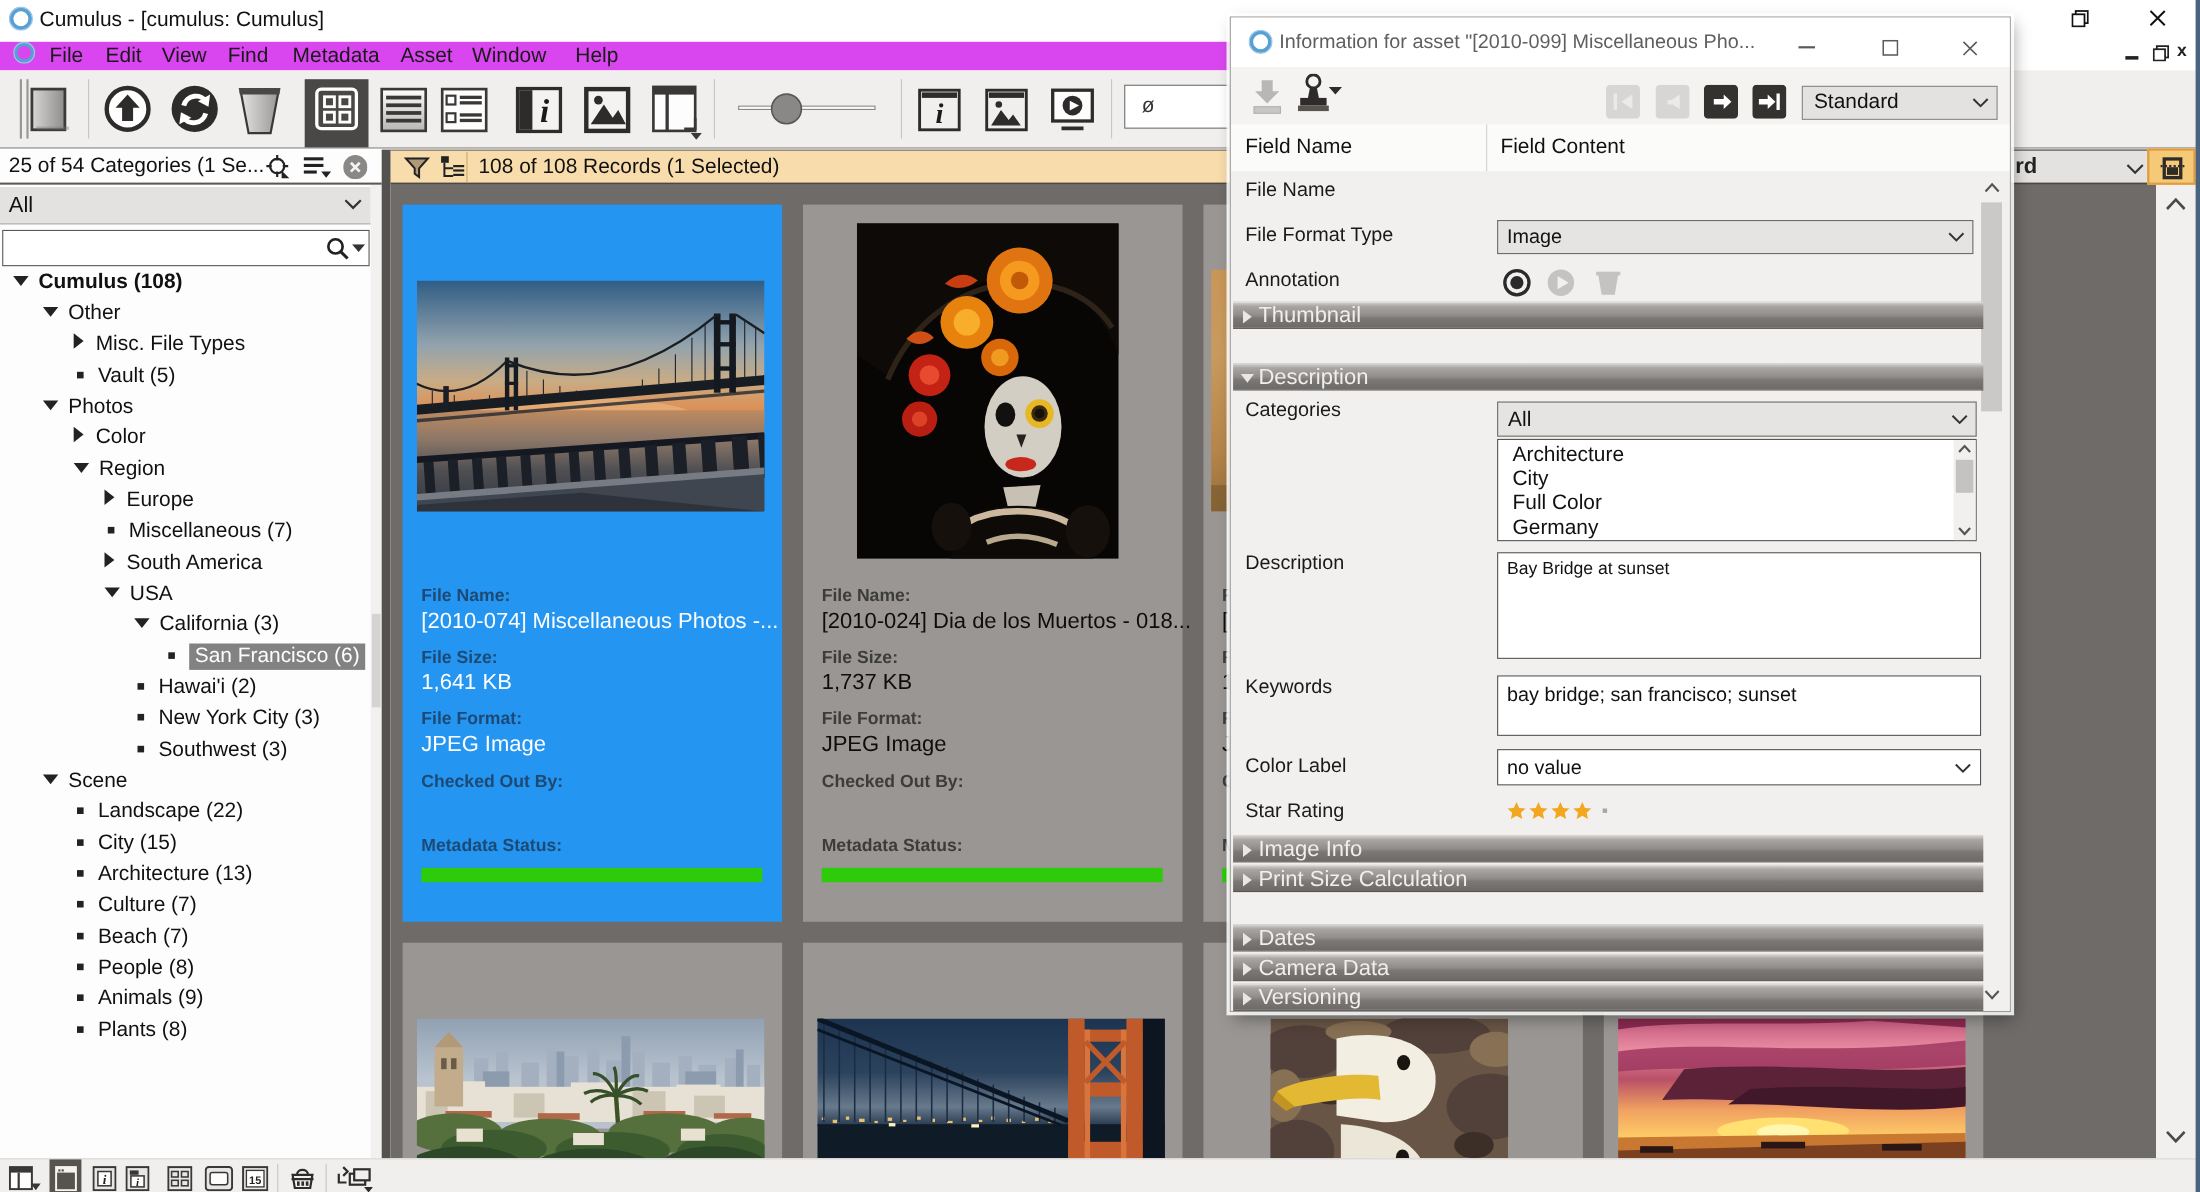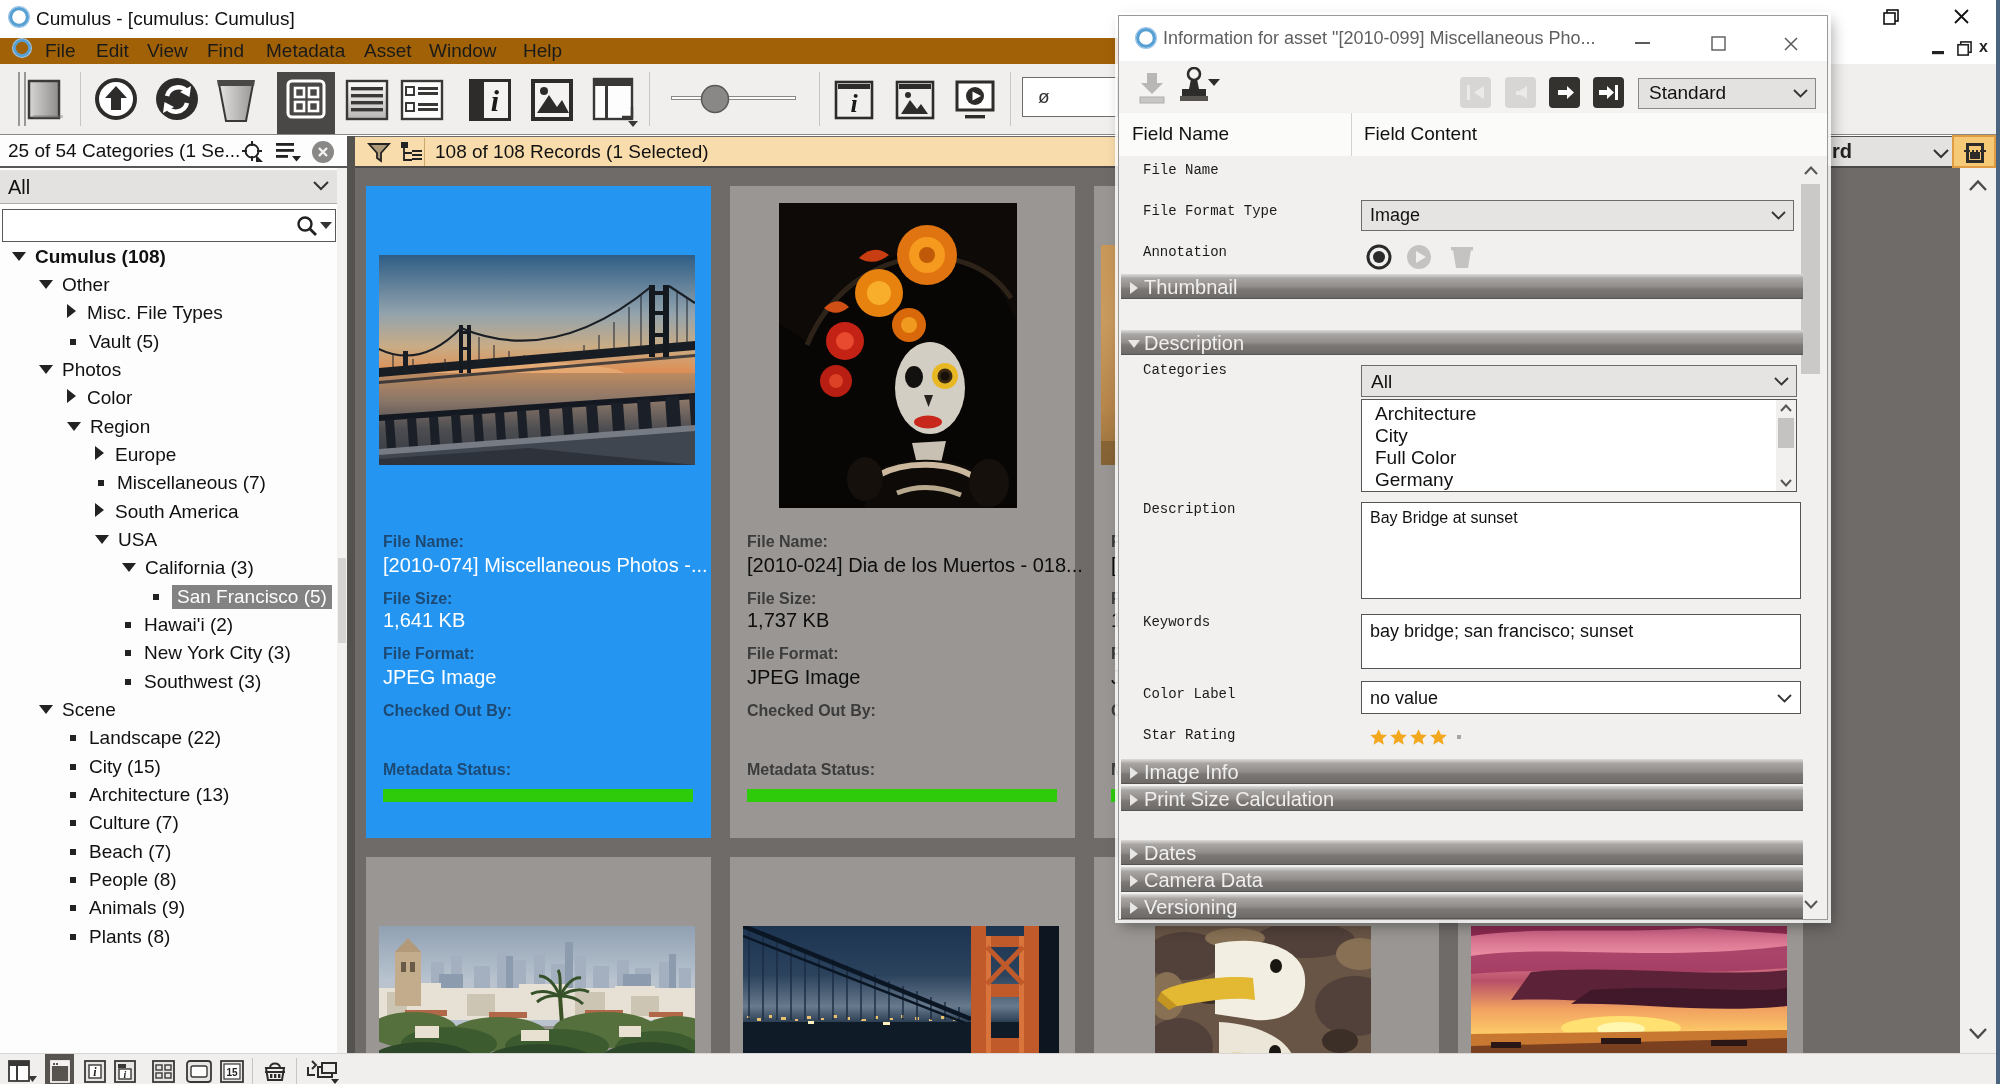--- a/index.html
+++ b/index.html
@@ -1,21 +1,21 @@
 <!DOCTYPE html>
 <html><head>
 <meta charset="utf-8">
 <style>
 * { margin:0; padding:0; box-sizing:border-box; }
 html,body { width:2000px; height:1084px; overflow:hidden; font-family:"Liberation Sans",sans-serif; background:#fff; }
 .abs { position:absolute; }
 #app { position:relative; width:2000px; height:1084px; background:#fff; }
 
 #titlebar { left:0; top:0; width:2000px; height:38px; background:#fff; }
-#menubar { left:0; top:38px; width:1684px; height:26px; background:#a16207; font-size:19px; color:#1a1a1a; }
+#menubar { left:0; top:38px; width:1684px; height:26px; background:#d946ef; font-size:19px; color:#1a1a1a; }
 .menuitem { position:absolute; top:2px; }
 
 #toolbar { left:0; top:64px; width:2000px; height:71px; background:#f0efee; border-bottom:1px solid #8a8884; }
 .tsep { position:absolute; top:8px; width:1px; height:54px; background:#c8c6c4; }
 
 #hdrcat { left:0; top:136px; width:347px; height:32px; background:#fdfdfd; border-bottom:2px solid #5a5856; font-size:19px; color:#111; }
 #hdrrec { left:355px; top:136px; width:1605px; height:32px; background:#f8dcab; border-top:1px solid #6b6b6b; border-bottom:2px solid #4b4948; font-size:19px; color:#111; }
 
 #leftpanel { left:0; top:168px; width:337px; height:885px; background:#fdfdfd; overflow:hidden; }
 #ltrack { left:337px; top:168px; width:10px; height:885px; background:#f2f1f0; }
@@ -41,21 +41,21 @@
 #statusbar { left:0; top:1053px; width:2000px; height:31px; background:#f0efee; border-top:1px solid #d9d7d5; }
 
 #dialog { left:1118px; top:15px; width:710px; height:905px; background:#f1f0ef; border:1px solid #9b9997; box-shadow:0 0 0 3px rgba(255,255,255,.85), 4px 6px 14px rgba(0,0,0,.35); }
 #dtitle { left:0; top:0; width:708px; height:45px; background:#fff; }
 #dtoolbar { left:0; top:45px; width:708px; height:52px; background:#f4f3f2; }
 #dfieldhdr { left:0; top:97px; width:708px; height:43px; background:#fbfbfa; font-size:19px; color:#111; }
 .acc { position:absolute; left:2px; width:682px; height:25px; background:linear-gradient(180deg,#d2d0ce 0,#a8a5a3 15%,#908d8b 50%,#7b7876 62%,#6c6967 100%); border-top:1px solid #d8d6d4; border-bottom:1px solid #565452; color:#f0efee; font-weight:normal; font-size:20px; }
 .acc .at { position:absolute; left:23px; top:1px; }
 .accr { position:absolute; left:9px; top:7px; width:0; height:0; border-top:6px solid transparent; border-bottom:6px solid transparent; border-left:8px solid #e8e7e5; }
 .accd { position:absolute; left:7px; top:9px; width:0; height:0; border-left:6px solid transparent; border-right:6px solid transparent; border-top:8px solid #e8e7e5; }
-.dlabel { position:absolute; left:24px; font-size:14px; color:#1a1a1a;font-family:Liberation Mono, monospace; }
+.dlabel { position:absolute; left:13px; font-size:18px; color:#1a1a1a; }
 .dinput { position:absolute; left:242px; background:#fff; border:1px solid #6e6c6a; font-size:17px; color:#111; }
 </style>
 </head>
 <body>
 <div id="app">
   <div id="titlebar" class="abs">
     <svg class="abs" style="left:8px;top:6px" width="22" height="22" viewBox="0 0 22 22">
         <circle cx="11" cy="11" r="8.5" fill="none" stroke="#56a0d3" stroke-width="3.4"></circle>
         <circle cx="11" cy="11" r="10.4" fill="none" stroke="#9fc6e8" stroke-width="1.2"></circle>
       </svg>
@@ -252,21 +252,21 @@
     <div class="treerow" style="left:67px;top:134px"><span class="tri-r"></span>Misc. File Types</div>
     <div class="treerow" style="left:70px;top:163px"><span class="blt"></span>Vault (5)</div>
     <div class="treerow" style="left:39px;top:191px"><span class="tri-d"></span>Photos</div>
     <div class="treerow" style="left:67px;top:219px"><span class="tri-r"></span>Color</div>
     <div class="treerow" style="left:67px;top:248px"><span class="tri-d"></span>Region</div>
     <div class="treerow" style="left:95px;top:276px"><span class="tri-r"></span>Europe</div>
     <div class="treerow" style="left:98px;top:304px"><span class="blt"></span>Miscellaneous (7)</div>
     <div class="treerow" style="left:95px;top:333px"><span class="tri-r"></span>South America</div>
     <div class="treerow" style="left:95px;top:361px"><span class="tri-d"></span>USA</div>
     <div class="treerow" style="left:122px;top:389px"><span class="tri-d"></span>California (3)</div>
-    <div class="treerow" style="left:153px;top:418px"><span class="blt"></span><span style="background:#828282;color:#fdfdfd;padding:1px 5px 2px 5px">San Francisco (5)</span></div>
+    <div class="treerow" style="left:153px;top:418px"><span class="blt"></span><span style="background:#828282;color:#fdfdfd;padding:1px 5px 2px 5px">San Francisco (6)</span></div>
     <div class="treerow" style="left:125px;top:446px"><span class="blt"></span>Hawai'i (2)</div>
     <div class="treerow" style="left:125px;top:474px"><span class="blt"></span>New York City (3)</div>
     <div class="treerow" style="left:125px;top:503px"><span class="blt"></span>Southwest (3)</div>
     <div class="treerow" style="left:39px;top:531px"><span class="tri-d"></span>Scene</div>
     <div class="treerow" style="left:70px;top:559px"><span class="blt"></span>Landscape (22)</div>
     <div class="treerow" style="left:70px;top:588px"><span class="blt"></span>City (15)</div>
     <div class="treerow" style="left:70px;top:616px"><span class="blt"></span>Architecture (13)</div>
     <div class="treerow" style="left:70px;top:644px"><span class="blt"></span>Culture (7)</div>
     <div class="treerow" style="left:70px;top:673px"><span class="blt"></span>Beach (7)</div>
     <div class="treerow" style="left:70px;top:701px"><span class="blt"></span>People (8)</div>

